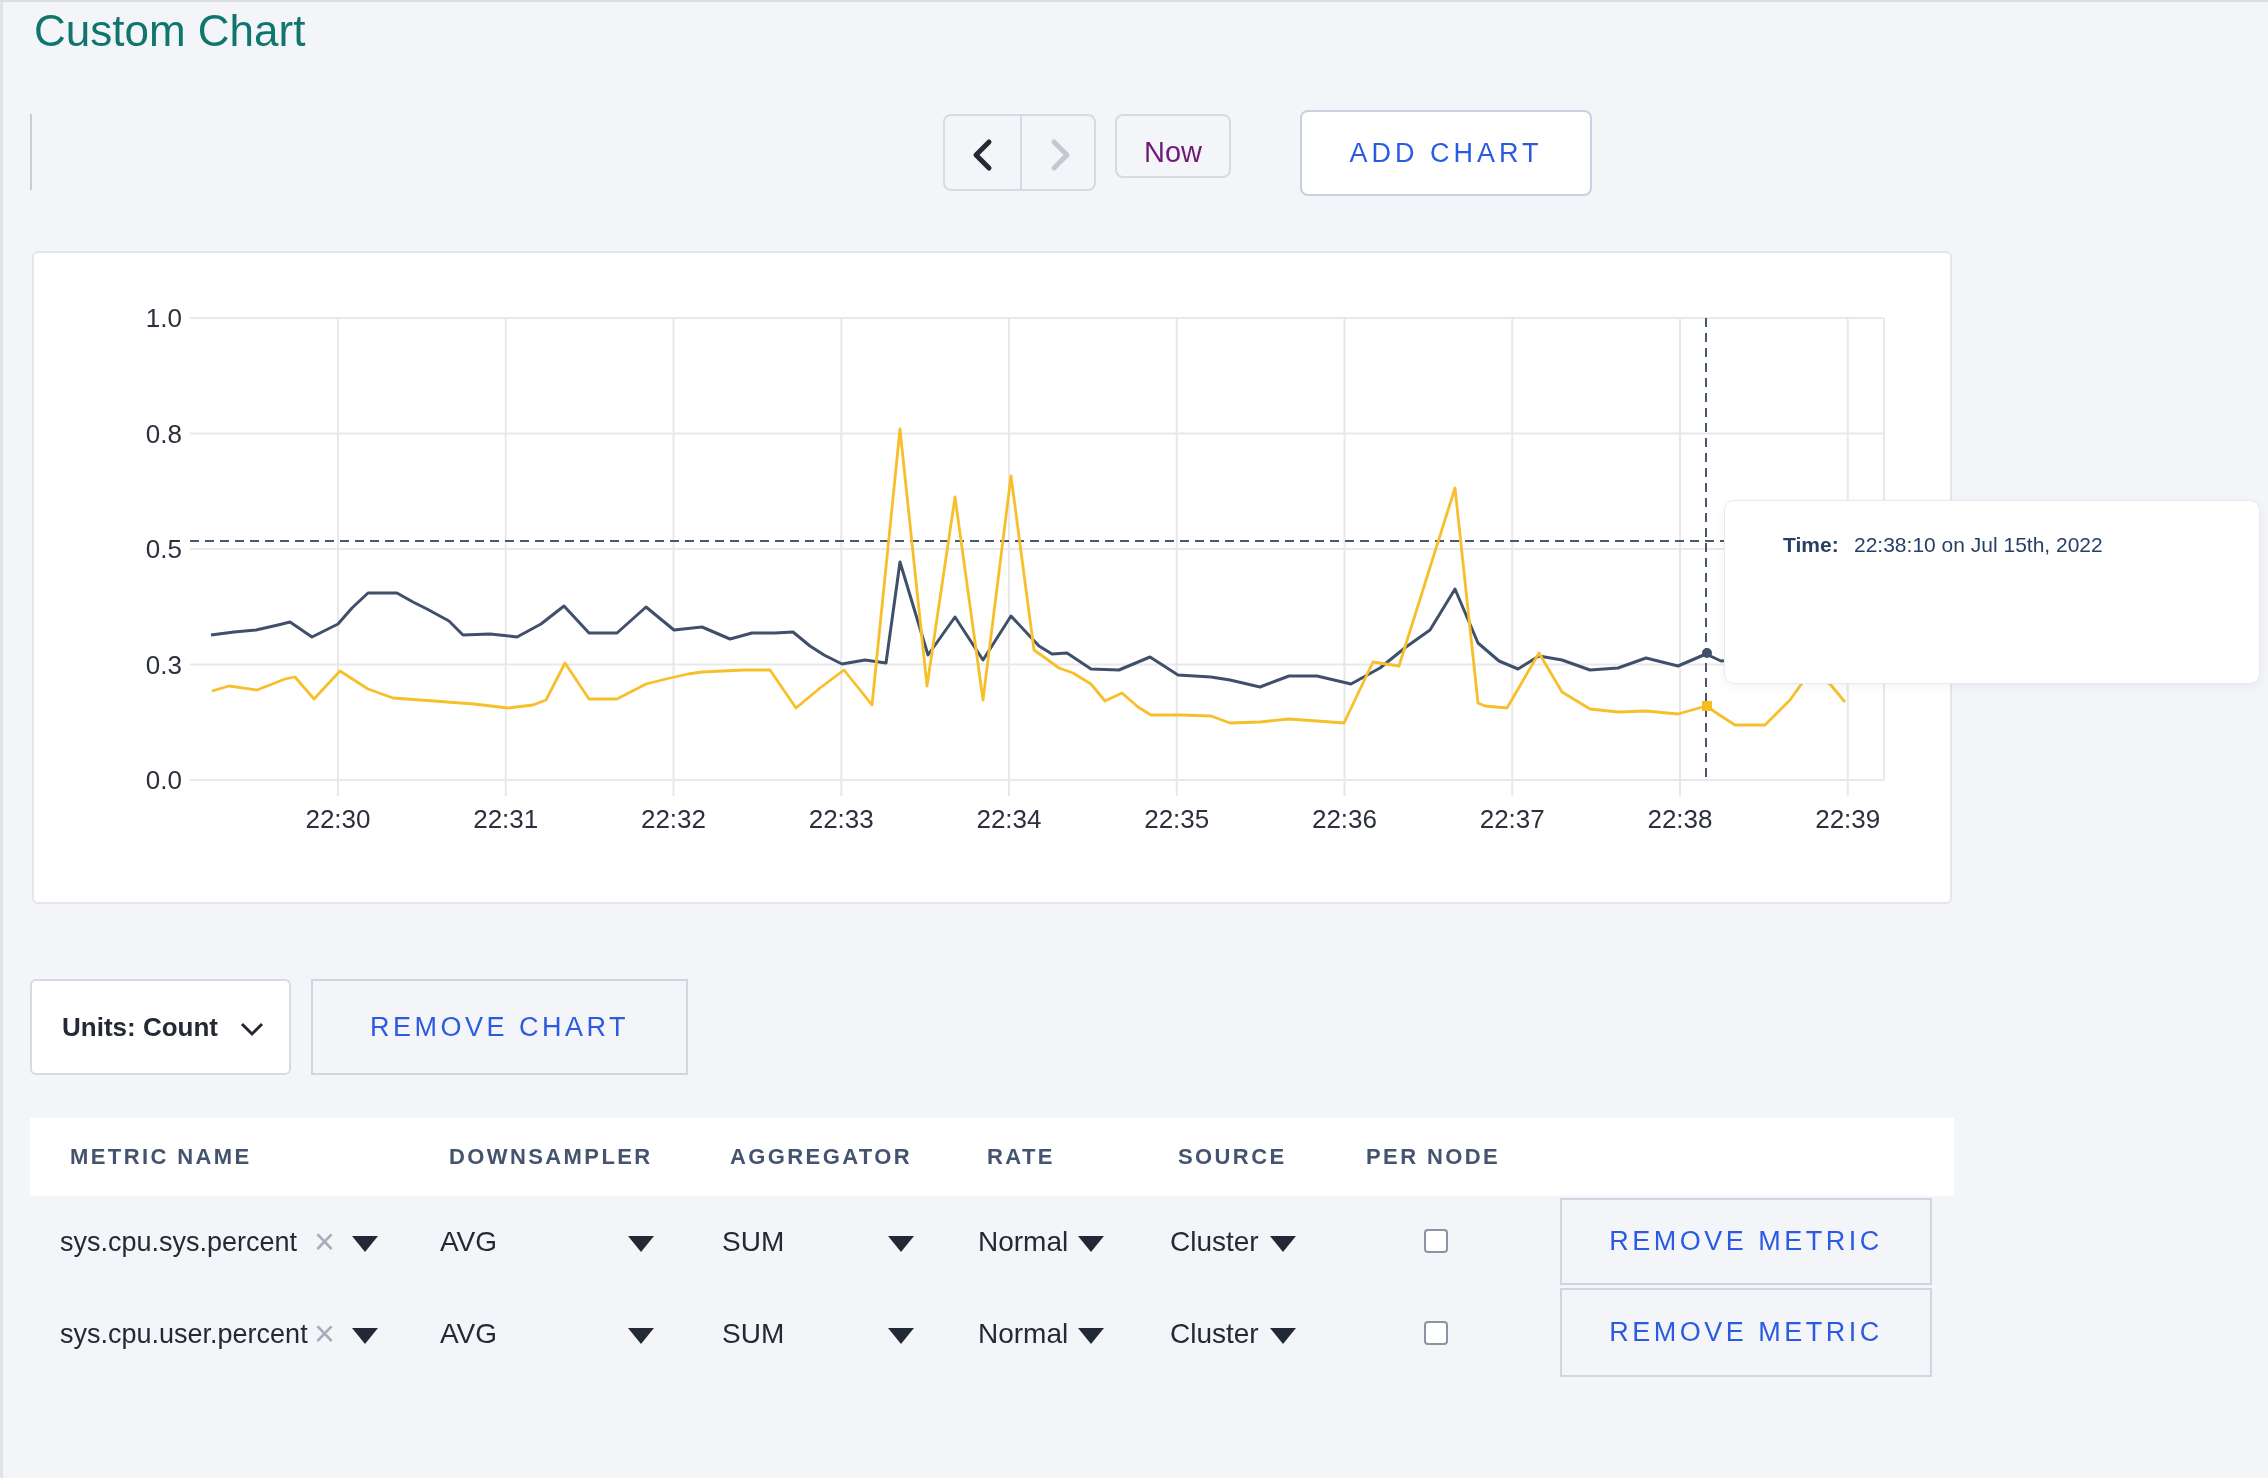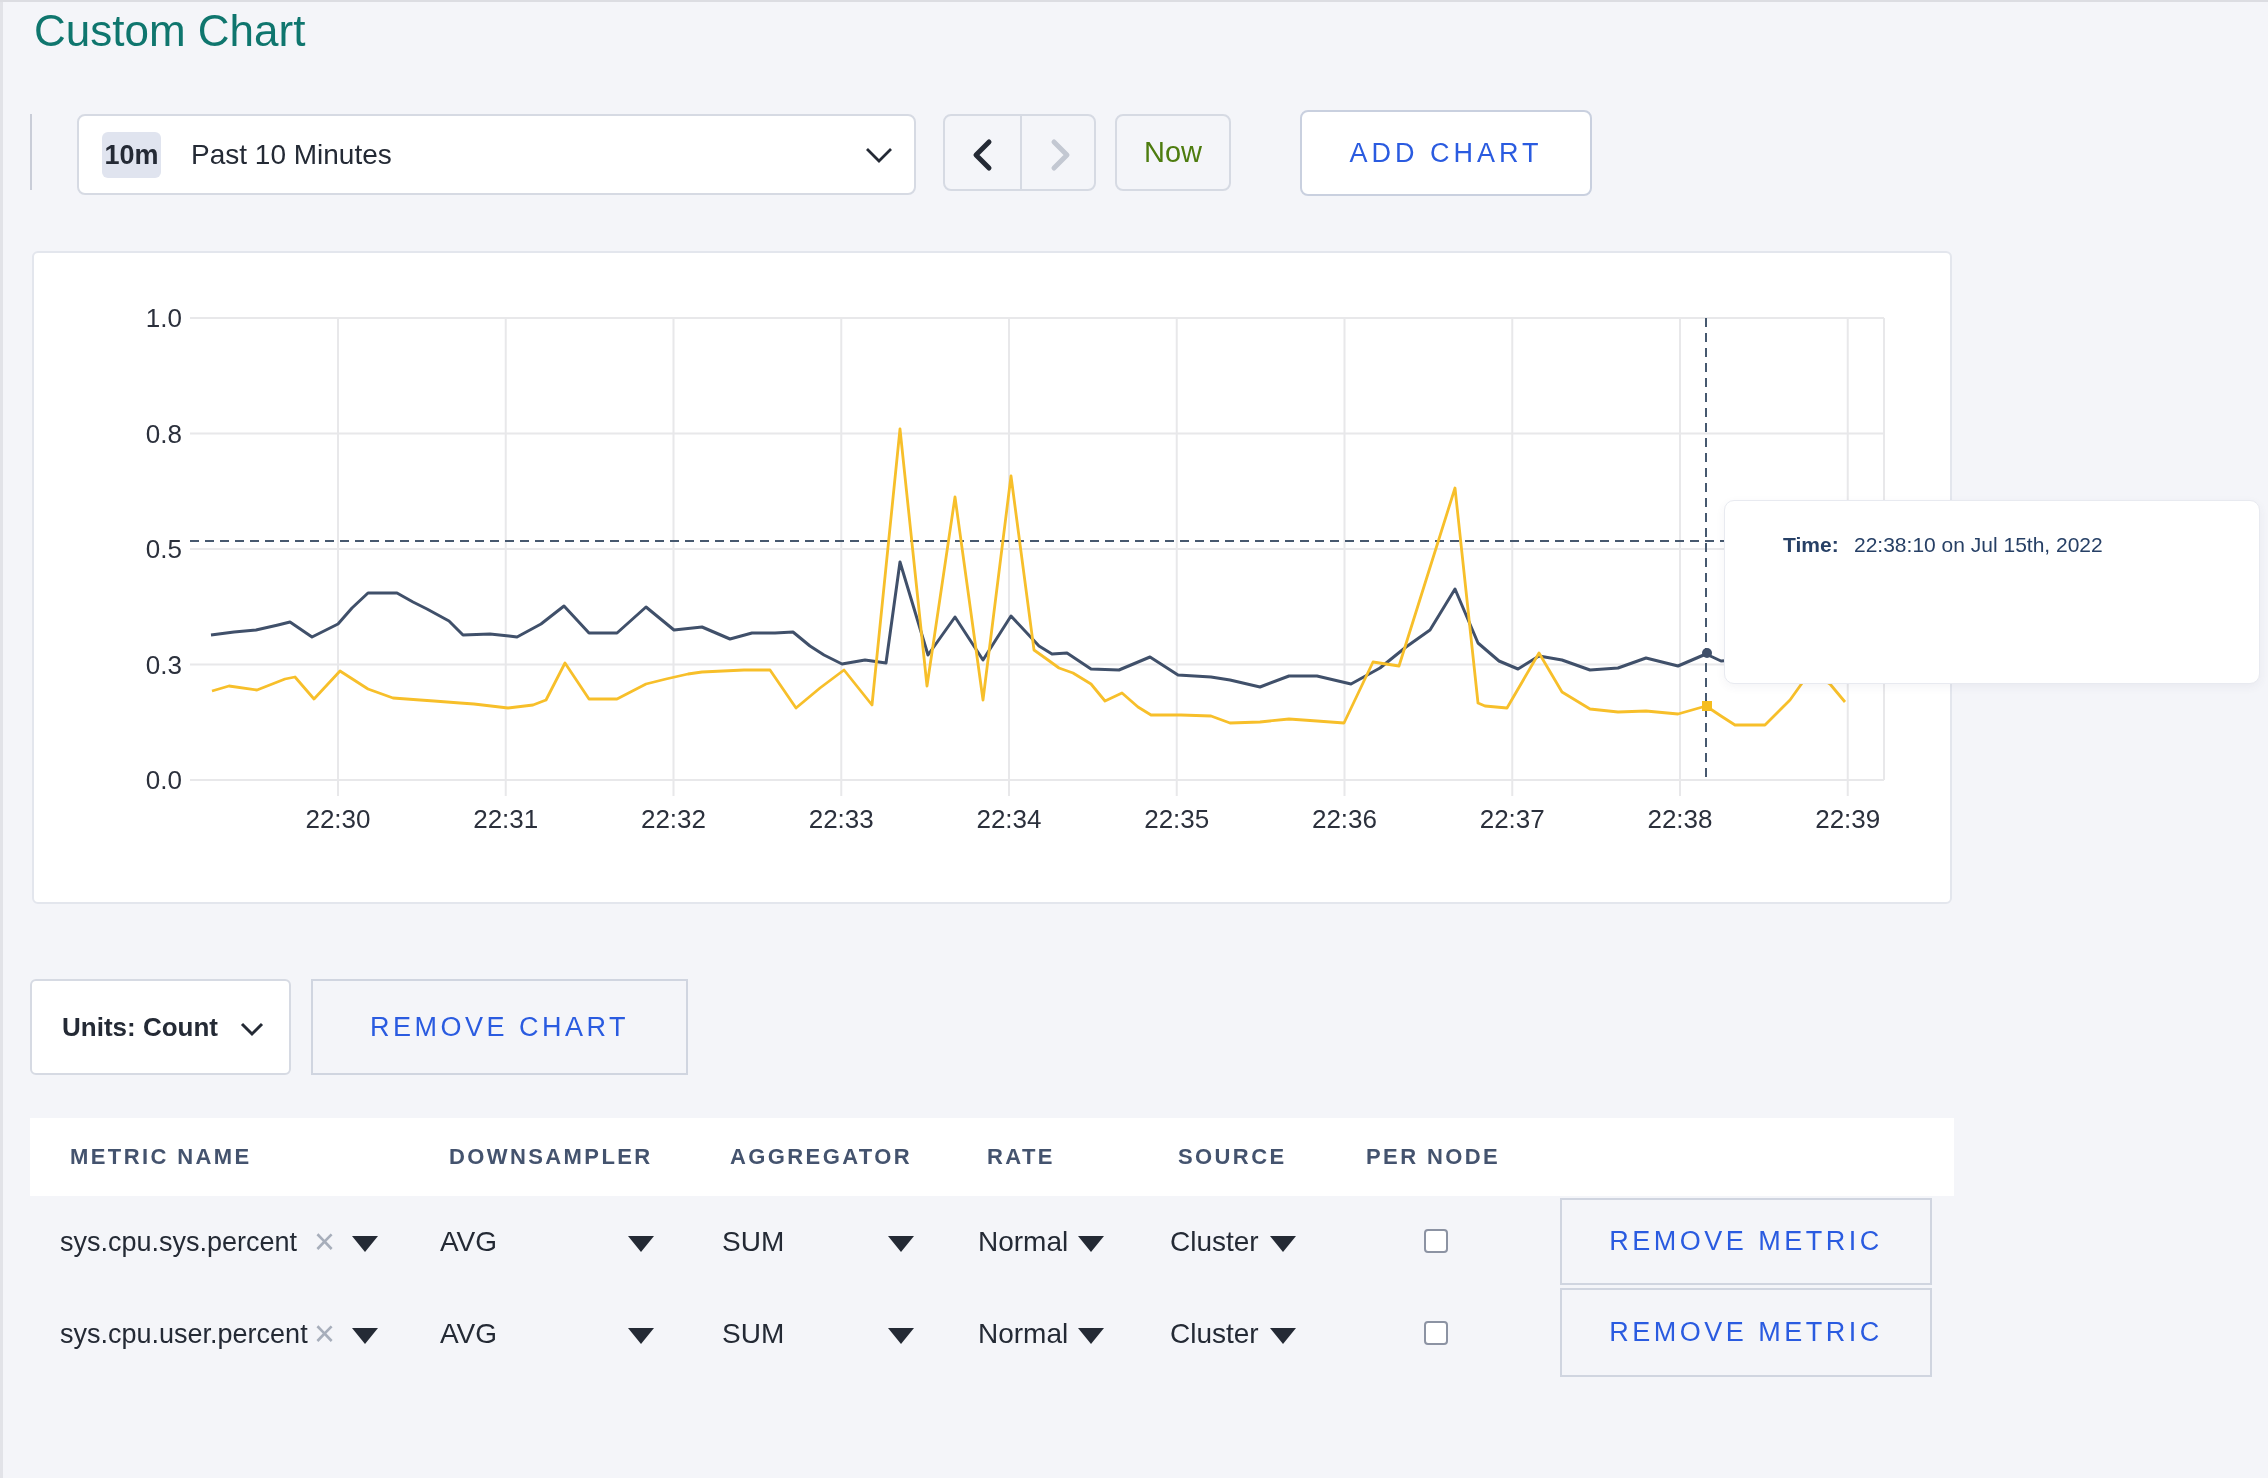--- a/index.html
+++ b/index.html
@@ -7,21 +7,21 @@
   .abs { position:absolute; }
   #page { position:relative; width:2268px; height:1478px; }
   h1 { position:absolute; left:34px; top:6px; font-size:44px; font-weight:400; color:#0f766e; letter-spacing:0; }
   .vrule { position:absolute; left:30px; top:114px; width:2px; height:76px; background:#c9cdd8; }
   .selectbox { position:absolute; left:77px; top:114px; width:839px; height:81px; background:#fff; border:2px solid #d6dae3; border-radius:8px; }
   .badge { position:absolute; left:23px; top:16px; width:59px; height:46px; background:#e0e4ef; border-radius:6px; font-size:27px; font-weight:700; color:#242a35; text-align:center; line-height:46px; }
   .seltext { position:absolute; left:112px; top:0; line-height:77px; font-size:28px; color:#242a35; }
   .btn { position:absolute; border:2px solid #d6dae3; border-radius:8px; background:#fff; }
   .arrowgrp { left:943px; top:114px; width:153px; height:77px; background:transparent; }
   .arrowdiv { position:absolute; left:75px; top:0; width:2px; height:73px; background:#d6dae3; }
-  .nowbtn { left:1115px; top:114px; width:116px; height:77px; background:transparent; font-size:29px; color:#4d7c0f; text-align:center; line-height:73px; }
+  .nowbtn { left:1115px; top:114px; width:116px; height:64px; background:transparent; font-size:29px; color:#701a75; text-align:center; line-height:73px; }
   .addchart { left:1300px; top:110px; width:292px; height:86px; border-color:#c9d0df; font-size:27px; font-weight:400; color:#2a5be0; letter-spacing:4px; text-align:center; line-height:82px; }
   .card { position:absolute; left:32px; top:251px; width:1920px; height:653px; background:#fff; border:2px solid #e3e6ed; border-radius:6px; }
   .tooltip { position:absolute; left:1724px; top:500px; width:536px; height:184px; background:#fff; border:1px solid #e8eaf0; border-radius:10px; box-shadow:0 3px 10px rgba(60,70,100,0.06); }
   .ttrow { position:absolute; left:0; width:100%; height:36px; font-size:21px; color:#274066; }
   .sw { position:absolute; left:27px; top:9px; width:18px; height:18px; background:#fff; }
   .units { position:absolute; left:30px; top:979px; width:261px; height:96px; background:#fff; border:2px solid #d6dae3; border-radius:6px; }
   .bluebtn { position:absolute; border:2px solid #d0d5e0; border-radius:0; font-size:27px; font-weight:400; color:#2a5be0; letter-spacing:3.5px; text-align:center; }
   .thead { position:absolute; left:30px; top:1118px; width:1924px; height:78px; background:#fff; }
   .th { position:absolute; top:0; height:78px; line-height:78px; font-size:22px; letter-spacing:2.4px; color:#44536e; font-weight:700; }
   .cell { position:absolute; font-size:28px; color:#242a35; }
@@ -29,27 +29,20 @@
   .cb { position:absolute; width:24px; height:24px; background:#fff; border:2px solid #8c93a3; border-radius:4px; }
 </style>
 </head>
 <body>
 <div id="page">
   <div class="abs" style="left:0; top:0; width:3px; height:1478px; background:#e2e3e8;"></div>
   <div class="abs" style="left:0; top:0; width:2268px; height:2px; background:#dcdde2;"></div>
   <h1>Custom Chart</h1>
   <div class="vrule"></div>
 
-  <div class="selectbox">
-    <div class="badge">10m</div>
-    <div class="seltext">Past 10 Minutes</div>
-    <svg class="abs" style="left:782px; top:22px;" width="36" height="34" viewBox="0 0 36 34">
-        <polyline points="6,11 18,23 30,11" fill="none" stroke="#242a35" stroke-width="2.8"></polyline>
-      </svg>
-  </div>
 
   <div class="btn arrowgrp">
     <div class="arrowdiv"></div>
     <svg class="abs" style="left:22px; top:22px;" width="34" height="34" viewBox="0 0 34 34">
         <polyline points="22,4 9,17 22,30" fill="none" stroke="#242a35" stroke-width="5" stroke-linecap="round" stroke-linejoin="round"></polyline>
       </svg>
     <svg class="abs" style="left:97px; top:22px;" width="34" height="34" viewBox="0 0 34 34">
         <polyline points="12,4 25,17 12,30" fill="none" stroke="#c3c8d2" stroke-width="5" stroke-linecap="round" stroke-linejoin="round"></polyline>
       </svg>
   </div>

